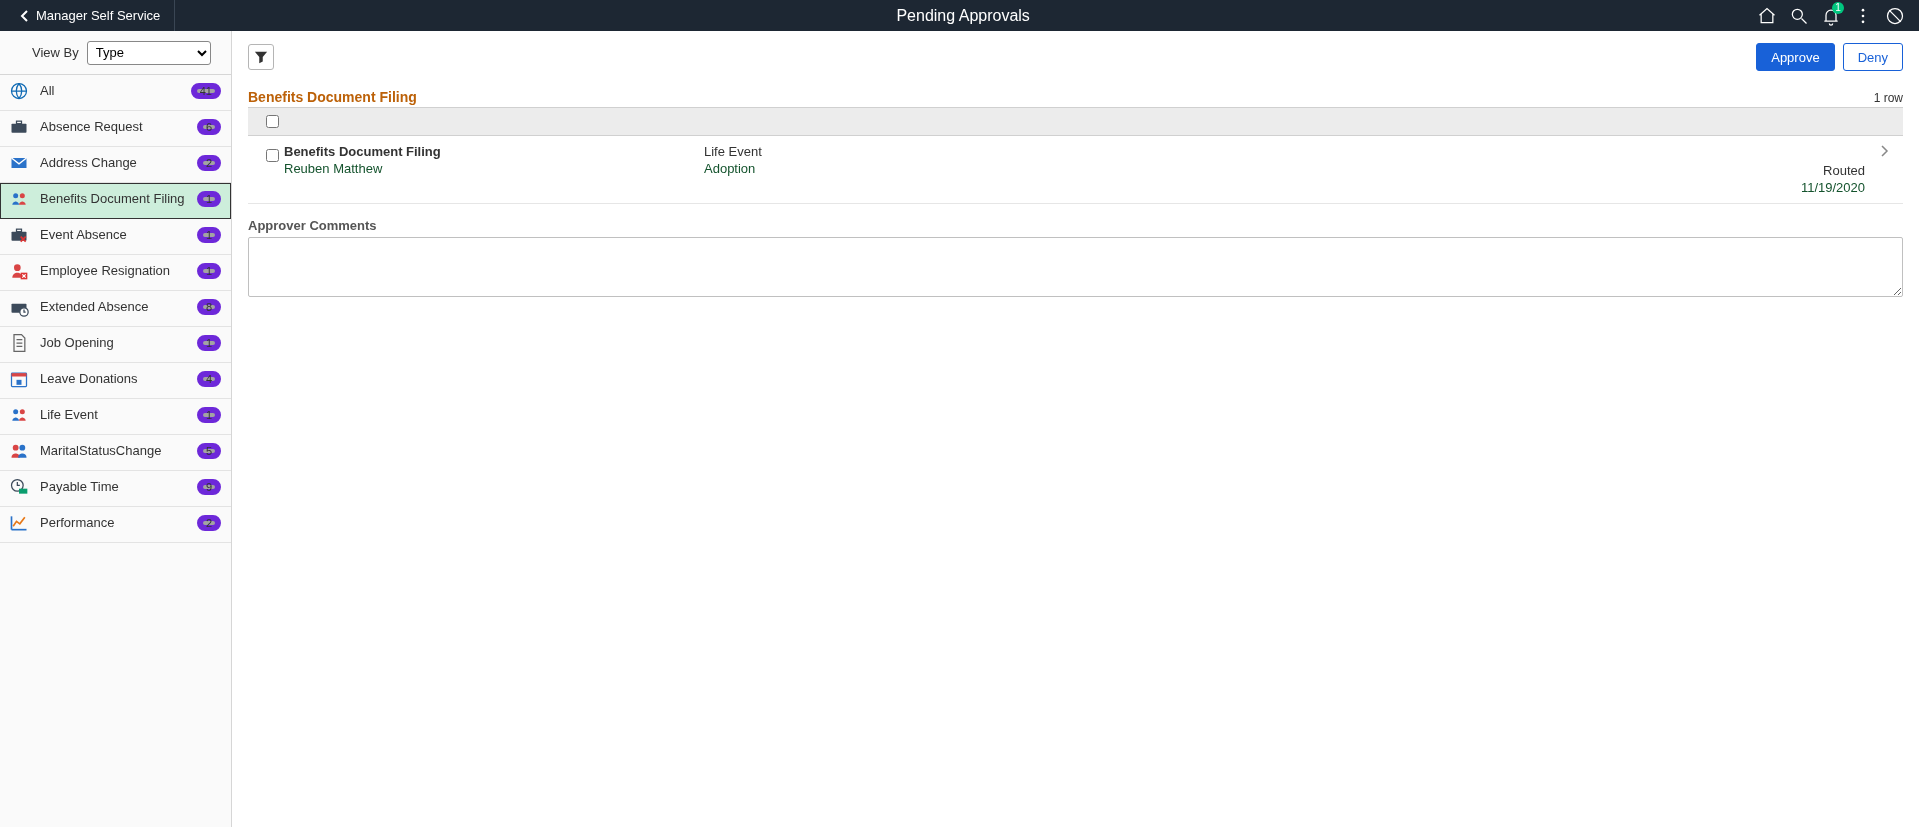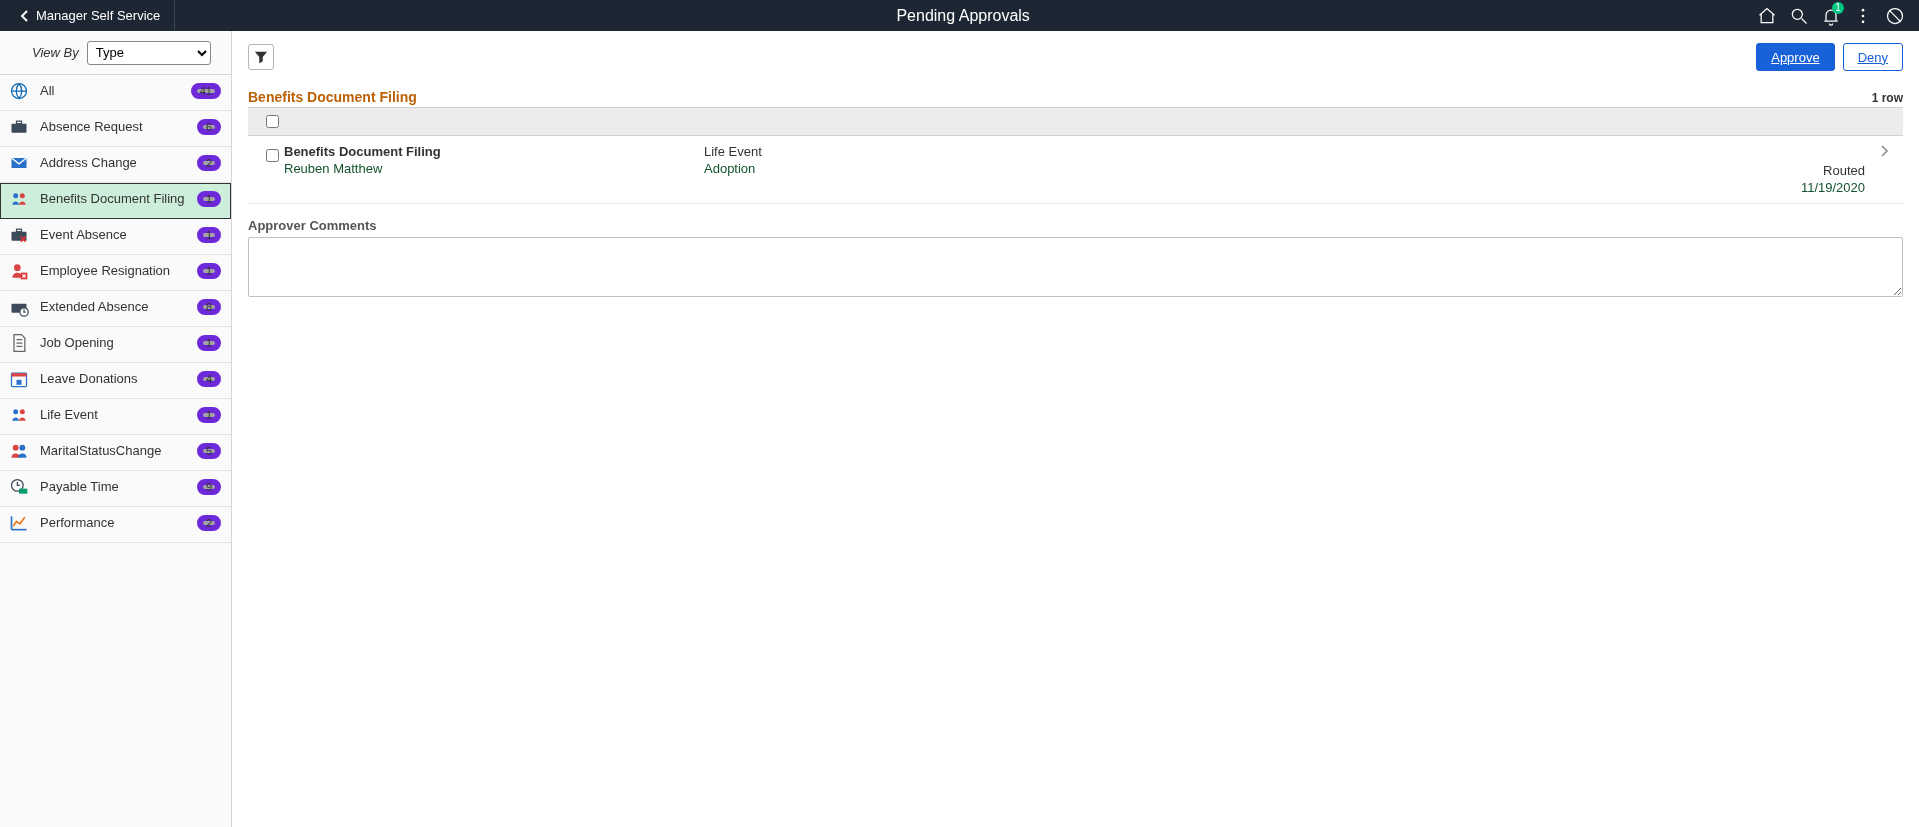--- a/index.html
+++ b/index.html
@@ -70,21 +70,21 @@
     flex-direction: column;
   }
   .view-by {
     height: 44px;
     display: flex;
     align-items: center;
     justify-content: flex-start;
     padding: 0 10px;
     border-bottom: 1px solid #d6d6d6;
   }
-  .view-by-label { margin: 0 8px 0 22px; font-size: 13px; color: #333; font-style: italic; }
+  .view-by-label { margin: 0 8px 0 22px; font-size: 13px; color: #333; }
   .view-by select {
     width: 124px;
     height: 24px;
     border: 1px solid #888;
     border-radius: 3px;
     background: #fff;
     font-size: 13px;
     padding: 0 4px;
   }
 
@@ -151,21 +151,20 @@
   }
   .action-buttons { display: flex; gap: 8px; }
   .btn {
     height: 28px;
     padding: 0 14px;
     border-radius: 3px;
     font-size: 13px;
     cursor: pointer;
     display: flex;
     align-items: center;
-    text-decoration: underline;
   }
   .btn-primary {
     background: #1861d8;
     border: 1px solid #1861d8;
     color: #fff;
   }
   .btn-secondary {
     background: #fff;
     border: 1px solid #1861d8;
     color: #1861d8;
@@ -176,21 +175,21 @@
     align-items: baseline;
     justify-content: space-between;
     border-bottom: 1px solid #d0d0d0;
     padding-bottom: 2px;
   }
   .section-title {
     color: #bc6108;
     font-weight: bold;
     font-size: 14px;
   }
-  .row-count { font-size: 12px; color: #333; font-weight: bold; }
+  .row-count { font-size: 12px; color: #333; font-weight: normal; }
 
   .table-header-row {
     height: 28px;
     background: #ececec;
     border-bottom: 1px solid #d0d0d0;
     display: flex;
     align-items: center;
     padding: 0 14px;
   }
   .table-row {

